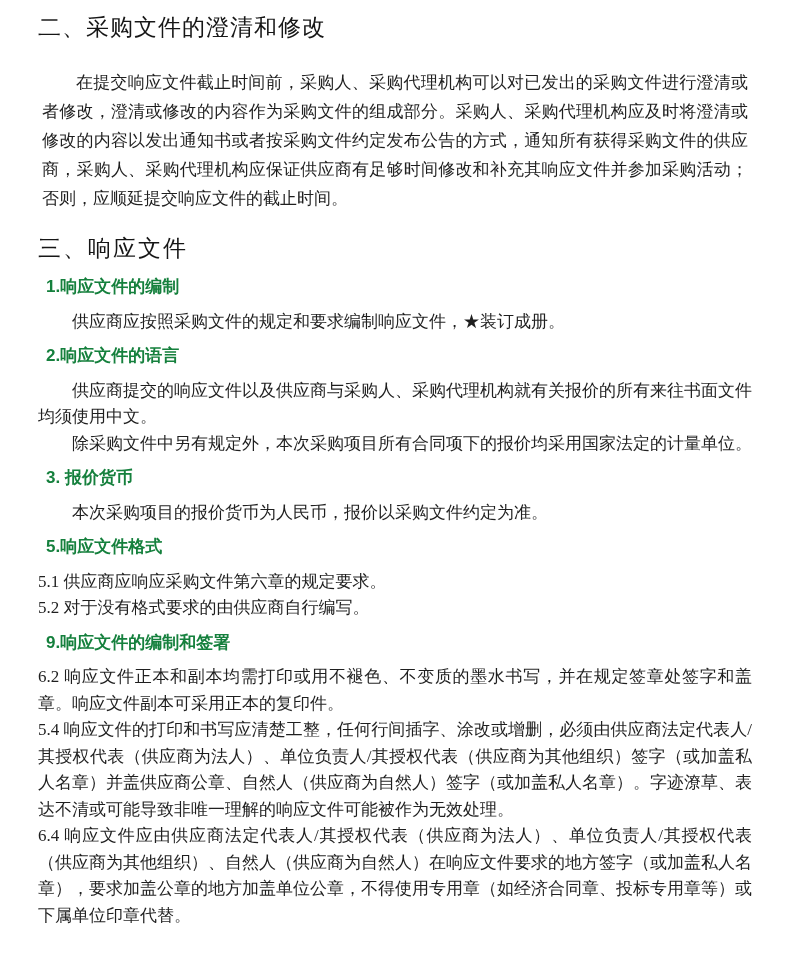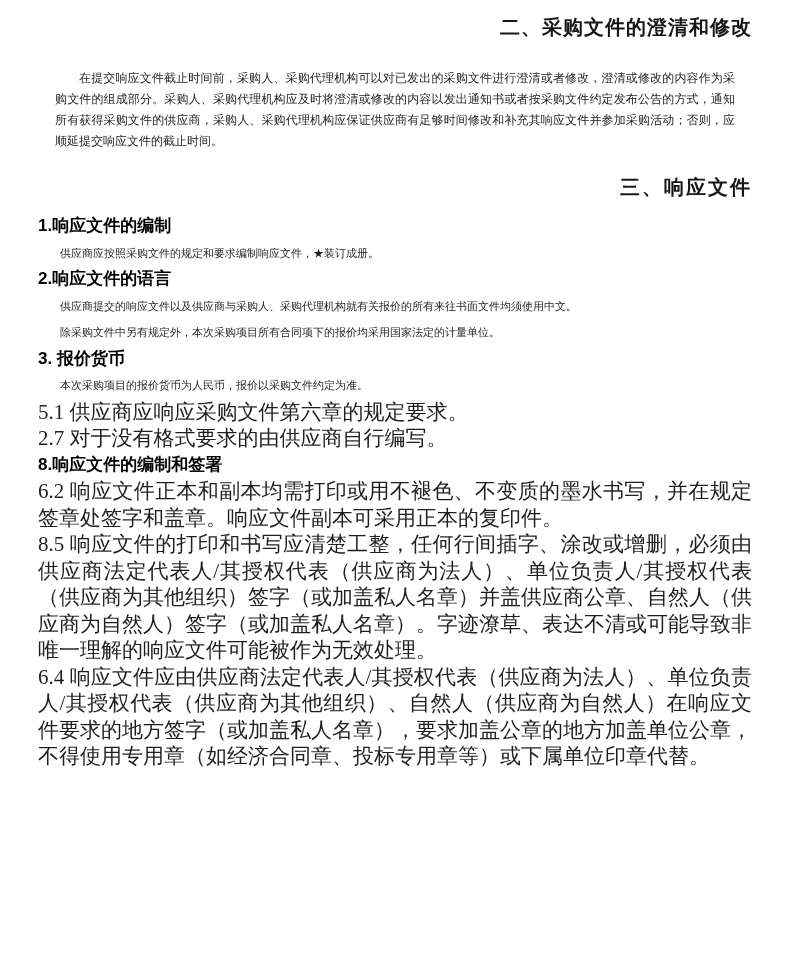--- a/index.html
+++ b/index.html
@@ -16,62 +16,62 @@
   }
   .page {
     box-sizing: border-box;
     width: 790px;
     height: 960px;
     padding: 12px 38px 0 38px;
     background: #ffffff;
   }
   .doc-title {
     font-family: "Liberation Sans", "DejaVu Sans", sans-serif;
-    font-weight: bold;
-    font-size: 20px;
+    font-weight: normal;
+    font-size: 23px;
     line-height: 30px;
-    text-align: right;
+    text-align: left;
     letter-spacing: 1px;
     color: #161616;
     margin: 0;
   }
   .doc-title.first {
     margin-bottom: 26px;
   }
   .doc-title.second {
     margin-top: 20px;
     margin-bottom: 11px;
     letter-spacing: 2px;
   }
   .body-para {
-    font-size: 12px;
-    line-height: 21px;
+    font-size: 17px;
+    line-height: 29px;
     text-align: justify;
     text-indent: 2em;
-    margin: 17px;
+    margin: 4px;
     color: #1f1f1f;
   }
   .sec-heading {
     font-family: "Liberation Sans", "DejaVu Sans", sans-serif;
     font-weight: bold;
     font-size: 17px;
     line-height: 26.5px;
-    margin: 0;
-    color: #000000;
+    margin: 8px;
+    color: #15803d;
   }
   .sec-body {
-    font-size: 11px;
+    font-size: 17px;
     line-height: 26.5px;
     text-align: justify;
     text-indent: 2em;
     margin: 0;
     color: #1f1f1f;
   }
   .sec-item {
-    font-size: 21px;
+    font-size: 17px;
     line-height: 26.5px;
     text-align: justify;
     text-indent: 0;
     margin: 0;
     color: #1f1f1f;
   }
 </style>
 </head>
 <body>
 
@@ -96,24 +96,25 @@
   <div>
     <p class="sec-body">除采购文件中另有规定外，本次采购项目所有合同项下的报价均采用国家法定的计量单位。</p>
   </div>
 
   <div>
     <p class="sec-heading">3. 报价货币</p>
     <p class="sec-body">本次采购项目的报价货币为人民币，报价以采购文件约定为准。</p>
   </div>
 
   <div>
+    <p class="sec-heading">5.响应文件格式</p>
     <p class="sec-item">5.1 供应商应响应采购文件第六章的规定要求。</p>
-    <p class="sec-item">2.7 对于没有格式要求的由供应商自行编写。</p>
+    <p class="sec-item">5.2 对于没有格式要求的由供应商自行编写。</p>
   </div>
 
   <div>
-    <p class="sec-heading">8.响应文件的编制和签署</p>
+    <p class="sec-heading">9.响应文件的编制和签署</p>
     <p class="sec-item">6.2 响应文件正本和副本均需打印或用不褪色、不变质的墨水书写，并在规定签章处签字和盖章。响应文件副本可采用正本的复印件。</p>
-    <p class="sec-item">8.5 响应文件的打印和书写应清楚工整，任何行间插字、涂改或增删，必须由供应商法定代表人/其授权代表（供应商为法人）、单位负责人/其授权代表（供应商为其他组织）签字（或加盖私人名章）并盖供应商公章、自然人（供应商为自然人）签字（或加盖私人名章）。字迹潦草、表达不清或可能导致非唯一理解的响应文件可能被作为无效处理。</p>
+    <p class="sec-item">5.4 响应文件的打印和书写应清楚工整，任何行间插字、涂改或增删，必须由供应商法定代表人/其授权代表（供应商为法人）、单位负责人/其授权代表（供应商为其他组织）签字（或加盖私人名章）并盖供应商公章、自然人（供应商为自然人）签字（或加盖私人名章）。字迹潦草、表达不清或可能导致非唯一理解的响应文件可能被作为无效处理。</p>
     <p class="sec-item">6.4 响应文件应由供应商法定代表人/其授权代表（供应商为法人）、单位负责人/其授权代表（供应商为其他组织）、自然人（供应商为自然人）在响应文件要求的地方签字（或加盖私人名章），要求加盖公章的地方加盖单位公章，不得使用专用章（如经济合同章、投标专用章等）或下属单位印章代替。</p>
   </div>
 
 </div>
 
 </body></html>

